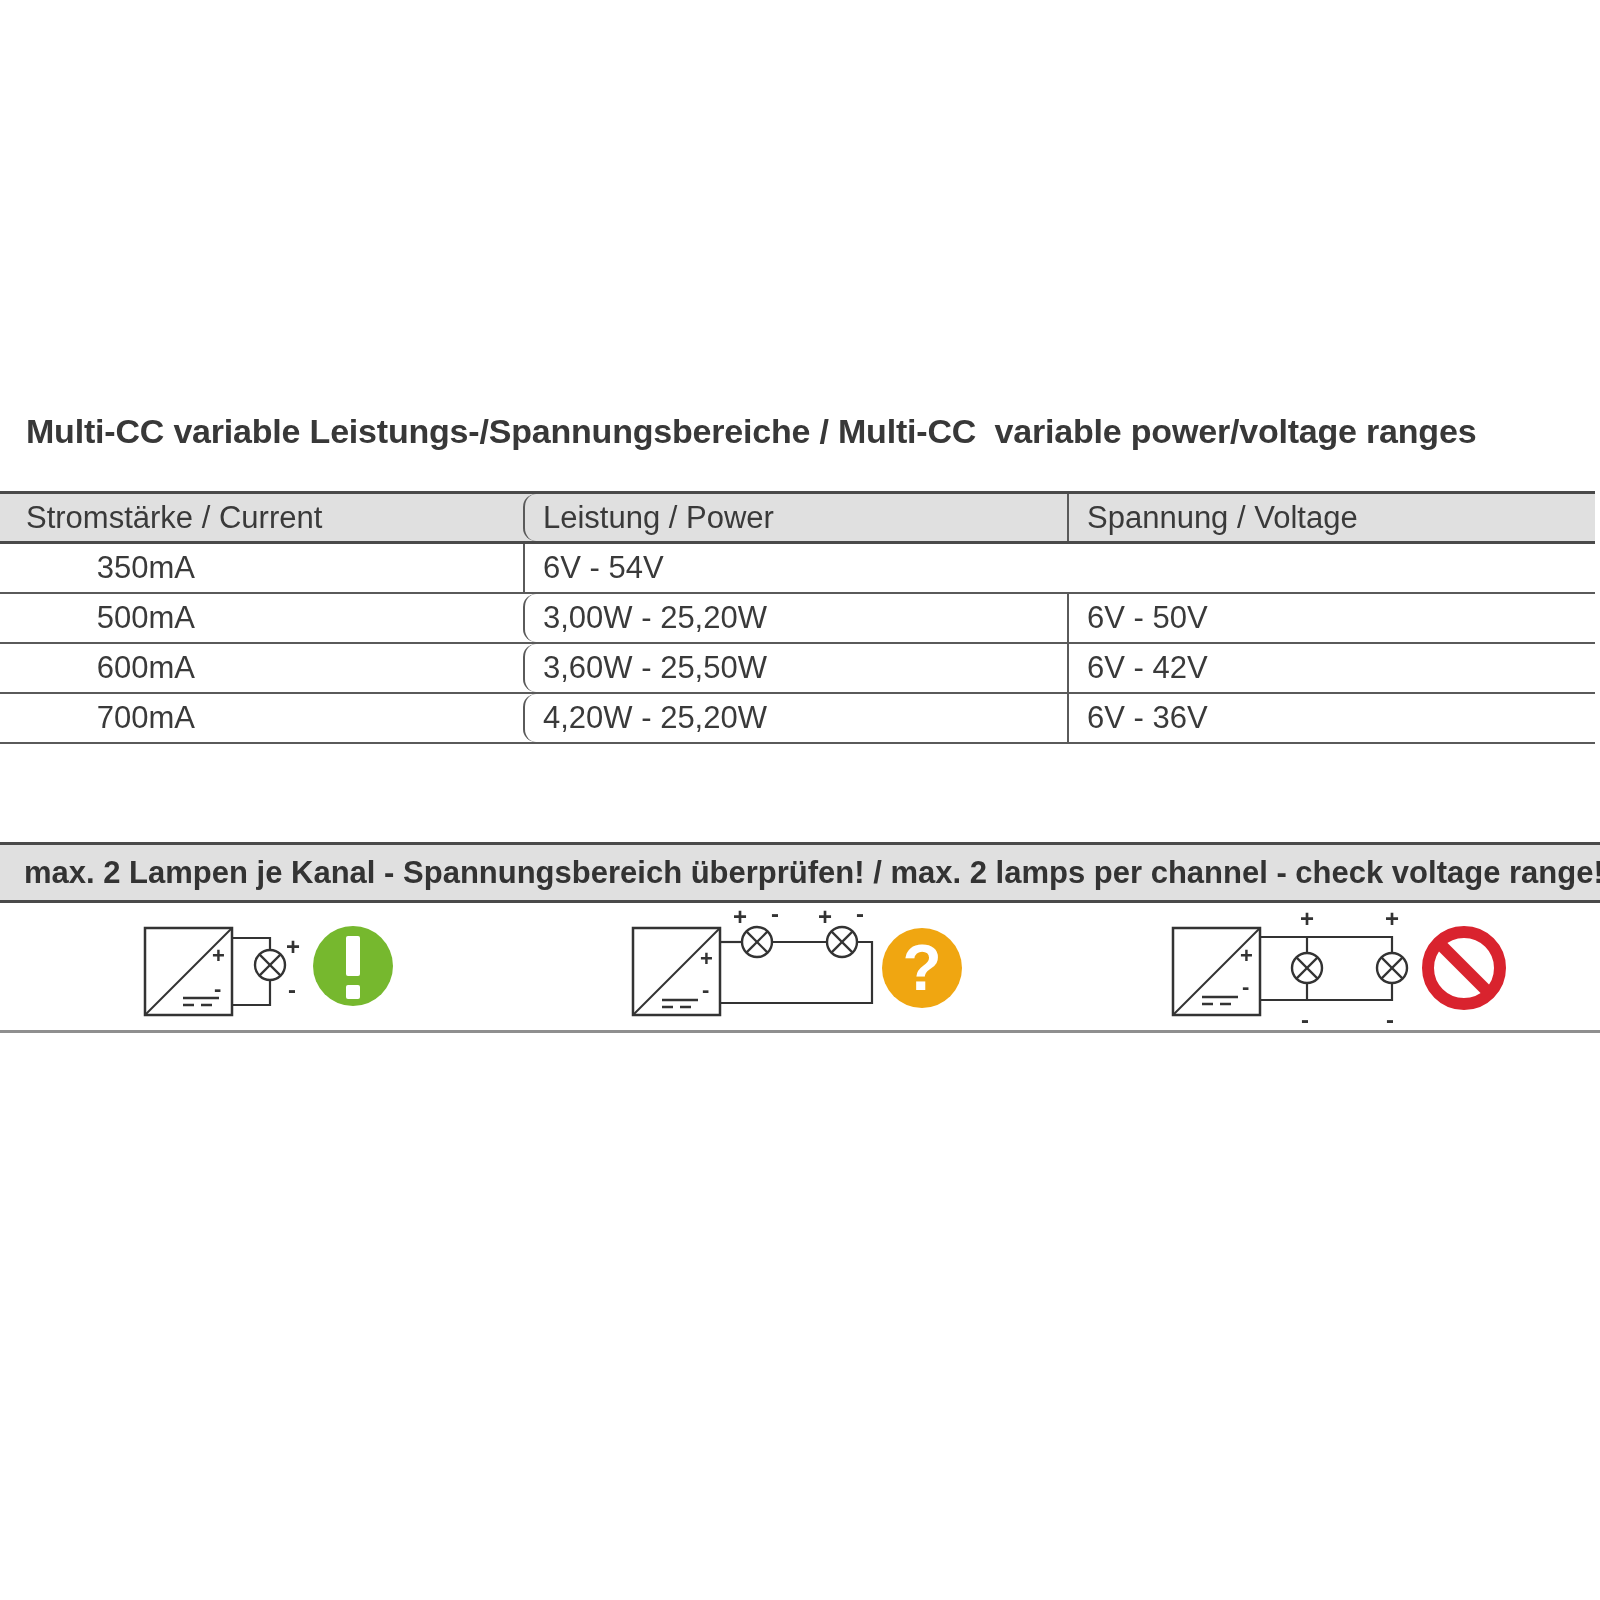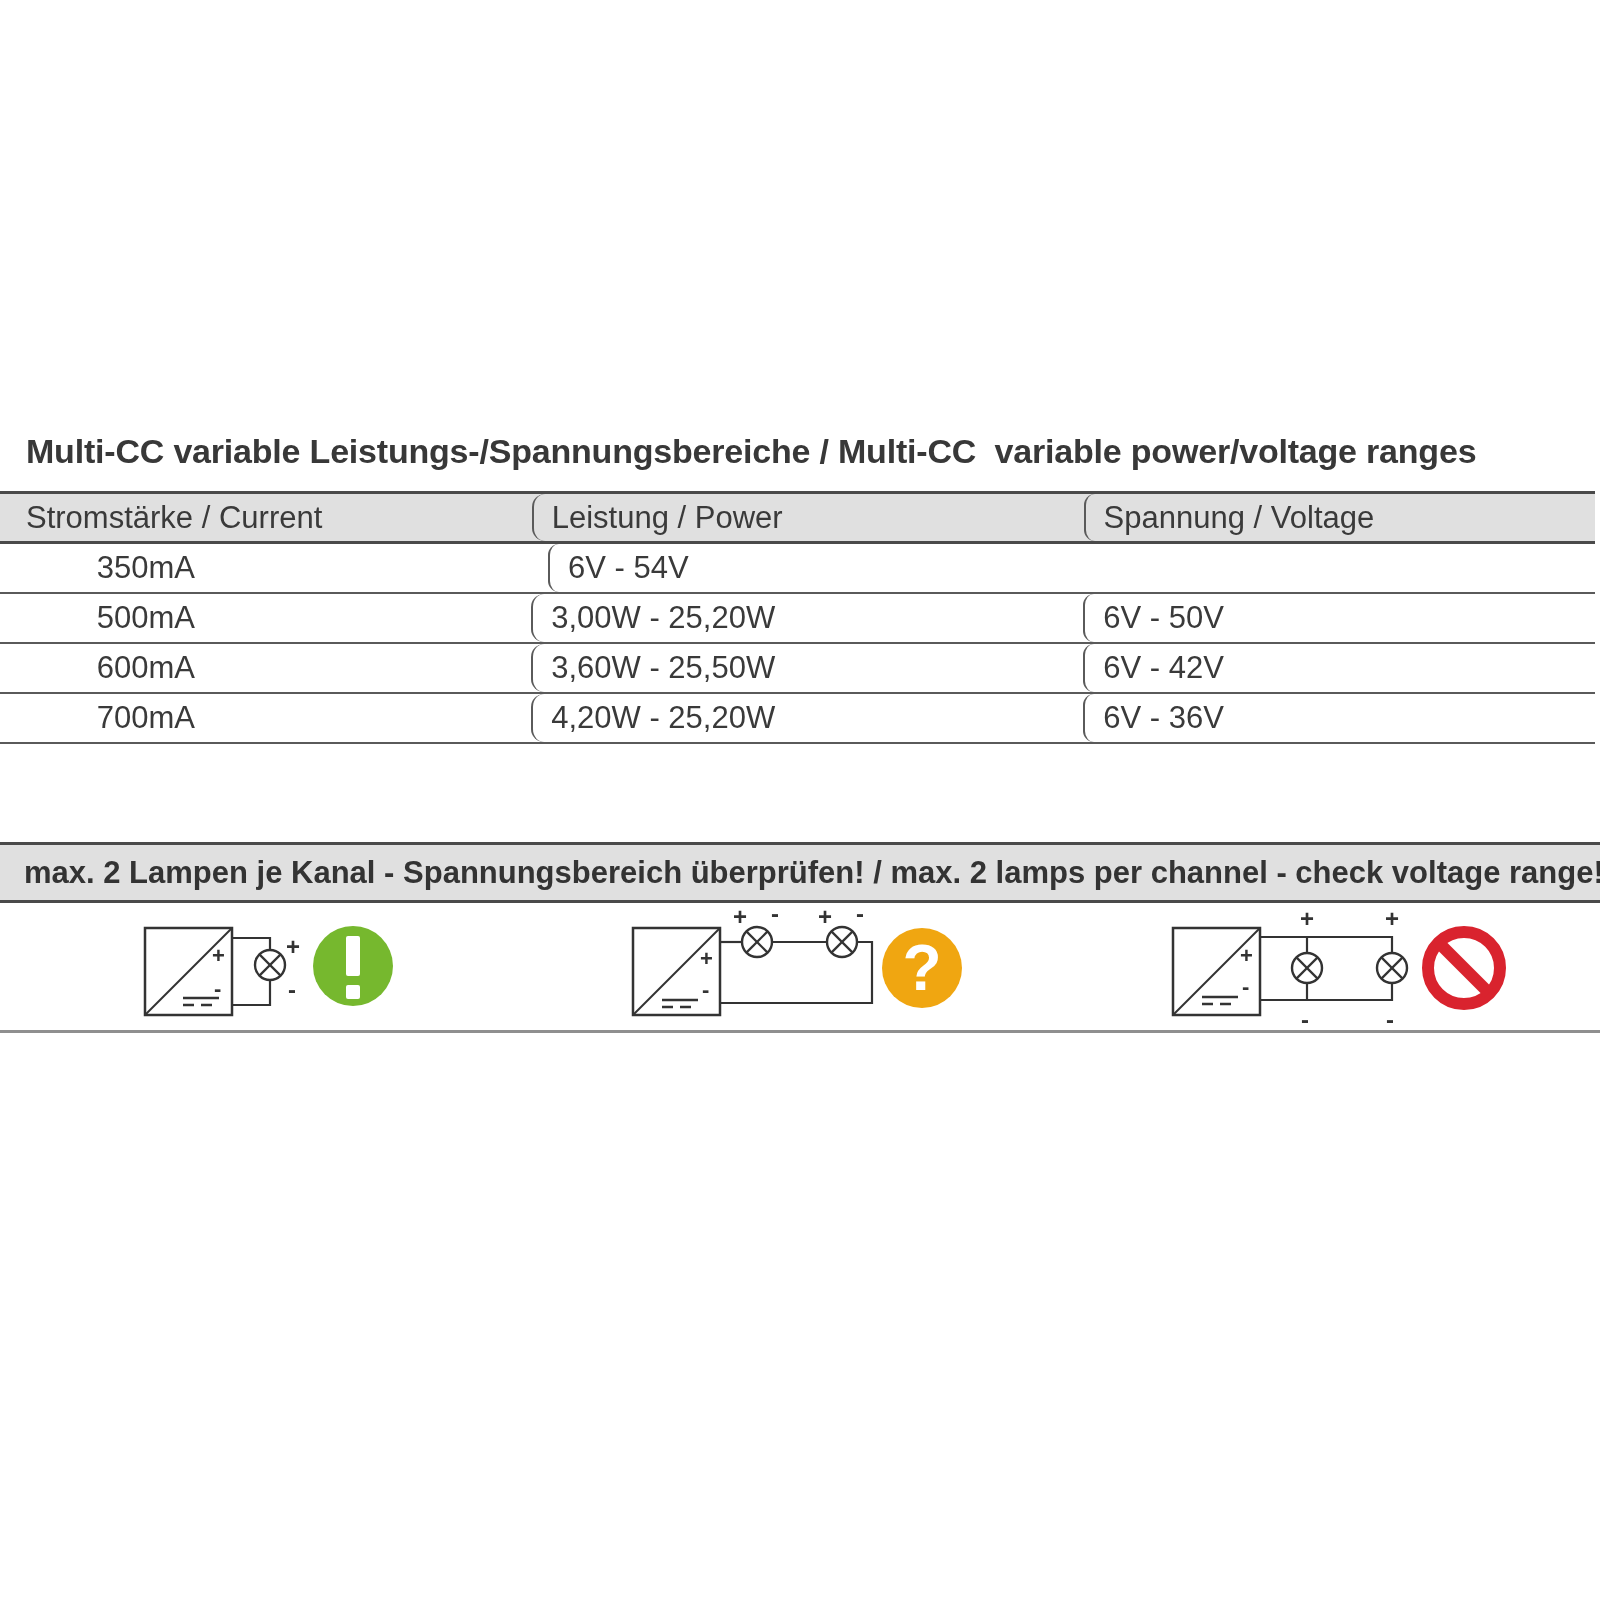--- a/index.html
+++ b/index.html
@@ -1,35 +1,35 @@
 <!DOCTYPE html>
 <html><head>
 <meta charset="utf-8">
 <style>
   html,body{margin:0;padding:0;}
   body{
     width:1600px;height:1600px;position:relative;background:#ffffff;
     font-family:"Liberation Sans", sans-serif;color:#3a3a3a;overflow:hidden;
   }
   .page-title{
-    position:absolute;left:26px;top:432px;width:1560px;
+    position:absolute;left:26px;top:412px;width:1560px;
     font-size:34px;font-weight:bold;color:#383838;white-space:pre-wrap;
     letter-spacing:-0.2px;
   }
   .spec-table{
     position:absolute;left:0;top:491px;width:1595px;
     border-top:3px solid #4a4a4a;
   }
-  .t-row{display:flex;width:1595px;background:#ffffff;border-bottom:2px solid #5a5a5a;gap:25px;}
+  .t-row{display:flex;width:1595px;background:#ffffff;border-bottom:2px solid #5a5a5a;}
   .t-row.header{background:#e0e0e0;height:47px;border-bottom:3px solid #4a4a4a;}
   .t-row.data{height:48px;}
   .cell{box-sizing:border-box;font-size:31px;display:flex;align-items:center;}
   .c1{width:523px;}
   .c2{width:544px;border-left:2px solid #5a5a5a;padding-left:18px;border-radius:13px;}
-  .c3{width:528px;border-left:2px solid #5a5a5a;padding-left:18px;border-radius:11px;}
+  .c3{width:528px;border-left:2px solid #5a5a5a;padding-left:18px;}
   .header .c1{padding-left:26px;}
   .data .c1 .curr{display:inline-block;width:195px;text-align:right;}
   .note-bar{
     position:absolute;left:0;top:842px;width:1595px;height:55px;
     background:#e0e0e0;border-top:3px solid #4a4a4a;border-bottom:3px solid #4a4a4a;
     display:flex;align-items:center;padding-left:24px;box-sizing:content-box;
     font-size:31px;font-weight:bold;color:#333;
   }
   .diagram-band{position:absolute;left:0;top:903px;width:1600px;height:130px;background:#ffffff;}
   .band-bottom-line{position:absolute;left:0;top:1030px;width:1600px;height:3px;background:#8f8f8f;}

